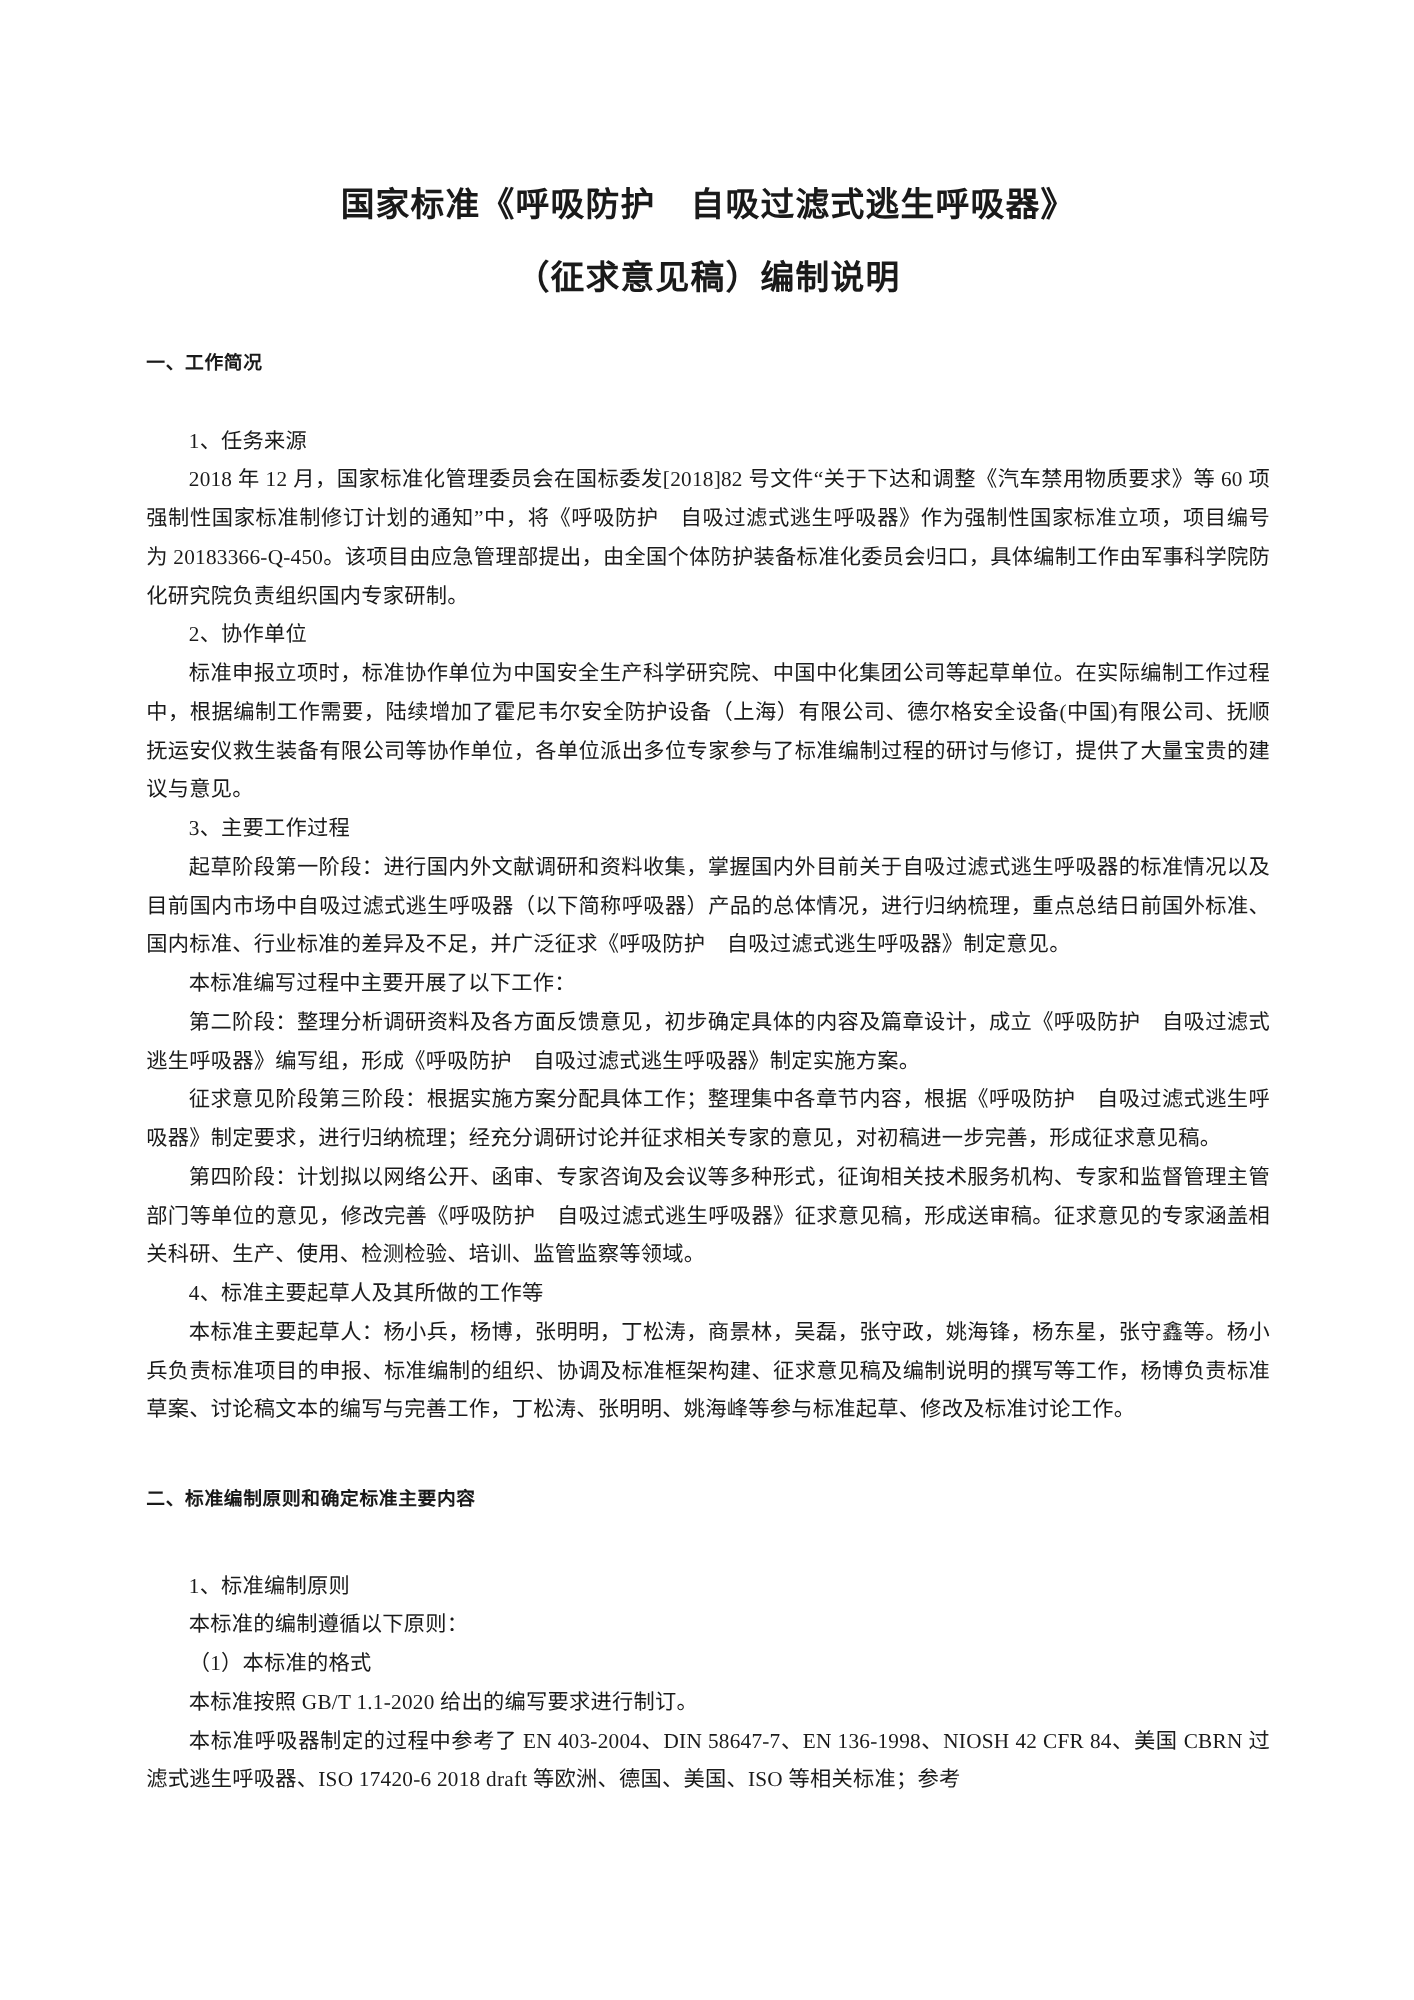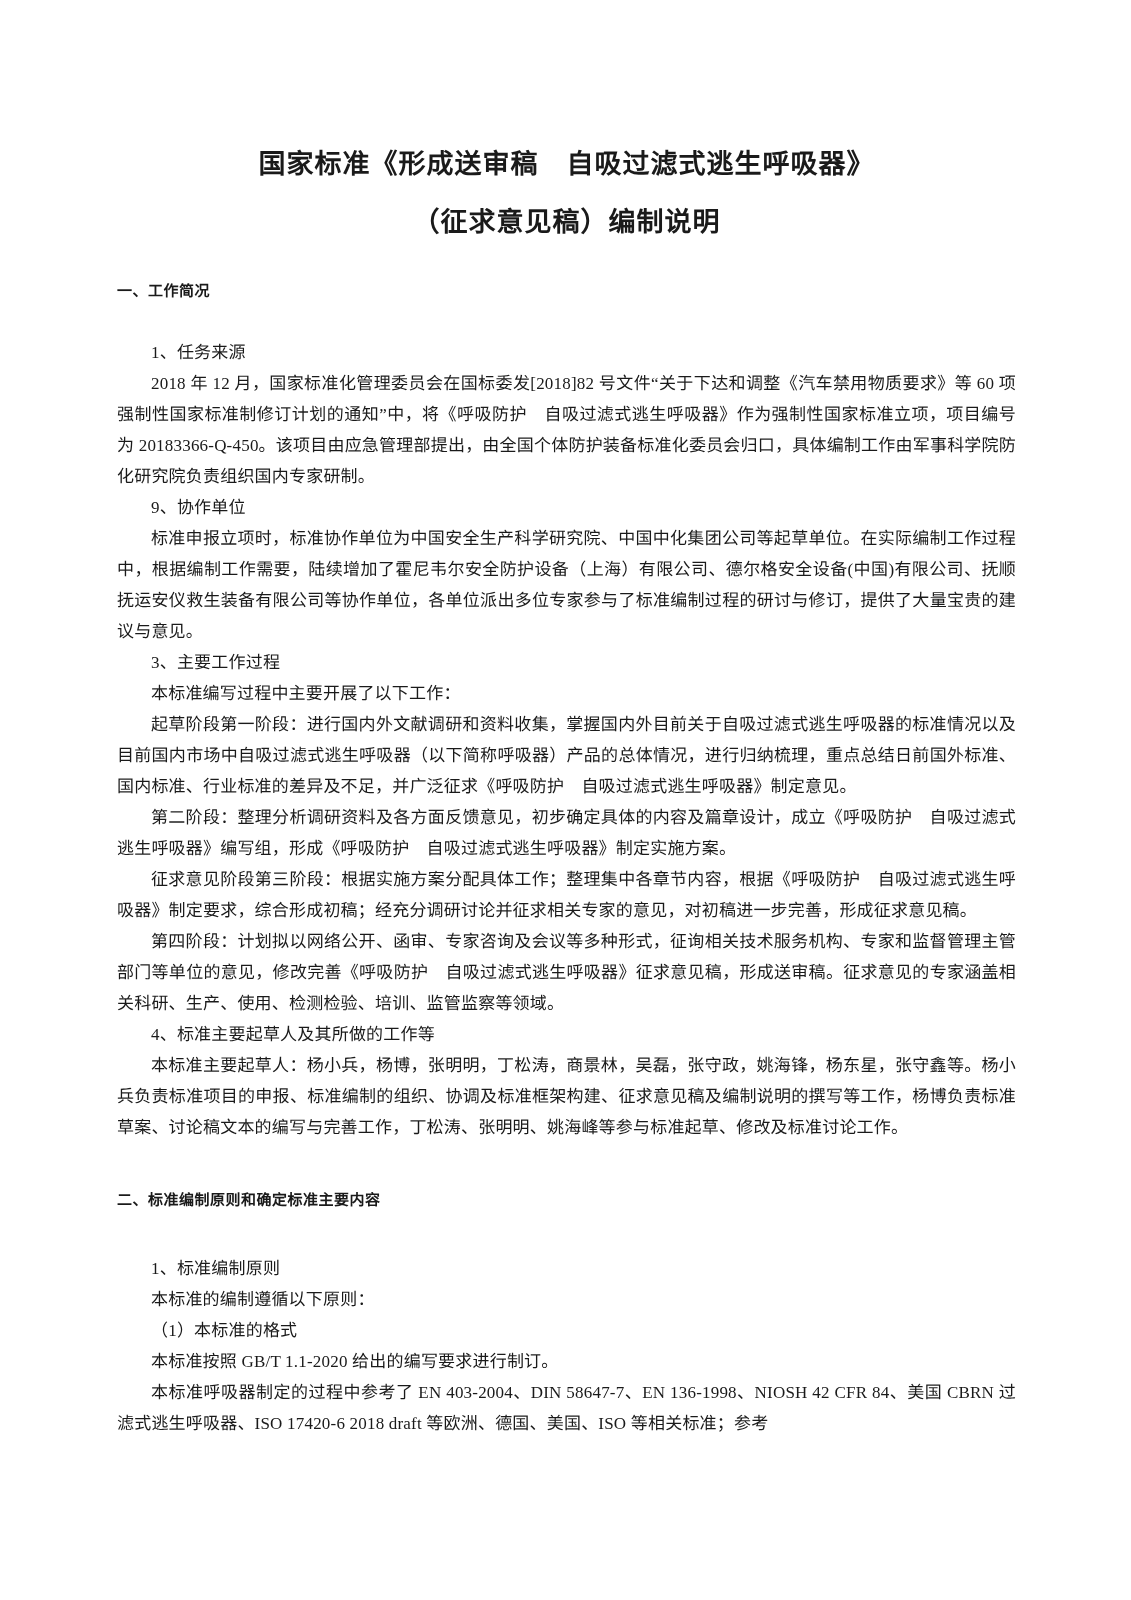--- a/index.html
+++ b/index.html
@@ -53,34 +53,34 @@
     text-align: justify;
     letter-spacing: 0.2px;
     font-family: "Liberation Serif", "DejaVu Serif", serif;
   }
 </style>
 </head>
 <body>
 
 <div class="page">
 
-  <h1 class="doc-title">国家标准《形成送审稿　自吸过滤式逃生呼吸器》</h1>
+  <h1 class="doc-title">国家标准《呼吸防护　自吸过滤式逃生呼吸器》</h1>
   <h1 class="doc-title subtitle">（征求意见稿）编制说明</h1>
 
   <h2 class="sec-heading">一、工作简况</h2>
 
   <p class="para">1、任务来源</p>
   <p class="para">2018 年 12 月，国家标准化管理委员会在国标委发[2018]82 号文件“关于下达和调整《汽车禁用物质要求》等 60 项强制性国家标准制修订计划的通知”中，将《呼吸防护　自吸过滤式逃生呼吸器》作为强制性国家标准立项，项目编号为 20183366-Q-450。该项目由应急管理部提出，由全国个体防护装备标准化委员会归口，具体编制工作由军事科学院防化研究院负责组织国内专家研制。</p>
-  <p class="para">9、协作单位</p>
+  <p class="para">2、协作单位</p>
   <p class="para">标准申报立项时，标准协作单位为中国安全生产科学研究院、中国中化集团公司等起草单位。在实际编制工作过程中，根据编制工作需要，陆续增加了霍尼韦尔安全防护设备（上海）有限公司、德尔格安全设备(中国)有限公司、抚顺抚运安仪救生装备有限公司等协作单位，各单位派出多位专家参与了标准编制过程的研讨与修订，提供了大量宝贵的建议与意见。</p>
   <p class="para">3、主要工作过程</p>
+  <p class="para">起草阶段第一阶段：进行国内外文献调研和资料收集，掌握国内外目前关于自吸过滤式逃生呼吸器的标准情况以及目前国内市场中自吸过滤式逃生呼吸器（以下简称呼吸器）产品的总体情况，进行归纳梳理，重点总结日前国外标准、国内标准、行业标准的差异及不足，并广泛征求《呼吸防护　自吸过滤式逃生呼吸器》制定意见。</p>
   <p class="para">本标准编写过程中主要开展了以下工作：</p>
-  <p class="para">起草阶段第一阶段：进行国内外文献调研和资料收集，掌握国内外目前关于自吸过滤式逃生呼吸器的标准情况以及目前国内市场中自吸过滤式逃生呼吸器（以下简称呼吸器）产品的总体情况，进行归纳梳理，重点总结日前国外标准、国内标准、行业标准的差异及不足，并广泛征求《呼吸防护　自吸过滤式逃生呼吸器》制定意见。</p>
   <p class="para">第二阶段：整理分析调研资料及各方面反馈意见，初步确定具体的内容及篇章设计，成立《呼吸防护　自吸过滤式逃生呼吸器》编写组，形成《呼吸防护　自吸过滤式逃生呼吸器》制定实施方案。</p>
-  <p class="para">征求意见阶段第三阶段：根据实施方案分配具体工作；整理集中各章节内容，根据《呼吸防护　自吸过滤式逃生呼吸器》制定要求，综合形成初稿；经充分调研讨论并征求相关专家的意见，对初稿进一步完善，形成征求意见稿。</p>
+  <p class="para">征求意见阶段第三阶段：根据实施方案分配具体工作；整理集中各章节内容，根据《呼吸防护　自吸过滤式逃生呼吸器》制定要求，进行归纳梳理；经充分调研讨论并征求相关专家的意见，对初稿进一步完善，形成征求意见稿。</p>
   <p class="para">第四阶段：计划拟以网络公开、函审、专家咨询及会议等多种形式，征询相关技术服务机构、专家和监督管理主管部门等单位的意见，修改完善《呼吸防护　自吸过滤式逃生呼吸器》征求意见稿，形成送审稿。征求意见的专家涵盖相关科研、生产、使用、检测检验、培训、监管监察等领域。</p>
   <p class="para">4、标准主要起草人及其所做的工作等</p>
   <p class="para">本标准主要起草人：杨小兵，杨博，张明明，丁松涛，商景林，吴磊，张守政，姚海锋，杨东星，张守鑫等。杨小兵负责标准项目的申报、标准编制的组织、协调及标准框架构建、征求意见稿及编制说明的撰写等工作，杨博负责标准草案、讨论稿文本的编写与完善工作，丁松涛、张明明、姚海峰等参与标准起草、修改及标准讨论工作。</p>
 
   <h2 class="sec-heading second">二、标准编制原则和确定标准主要内容</h2>
 
   <p class="para">1、标准编制原则</p>
   <p class="para">本标准的编制遵循以下原则：</p>
   <p class="para">（1）本标准的格式</p>
   <p class="para">本标准按照 GB/T 1.1-2020 给出的编写要求进行制订。</p>

